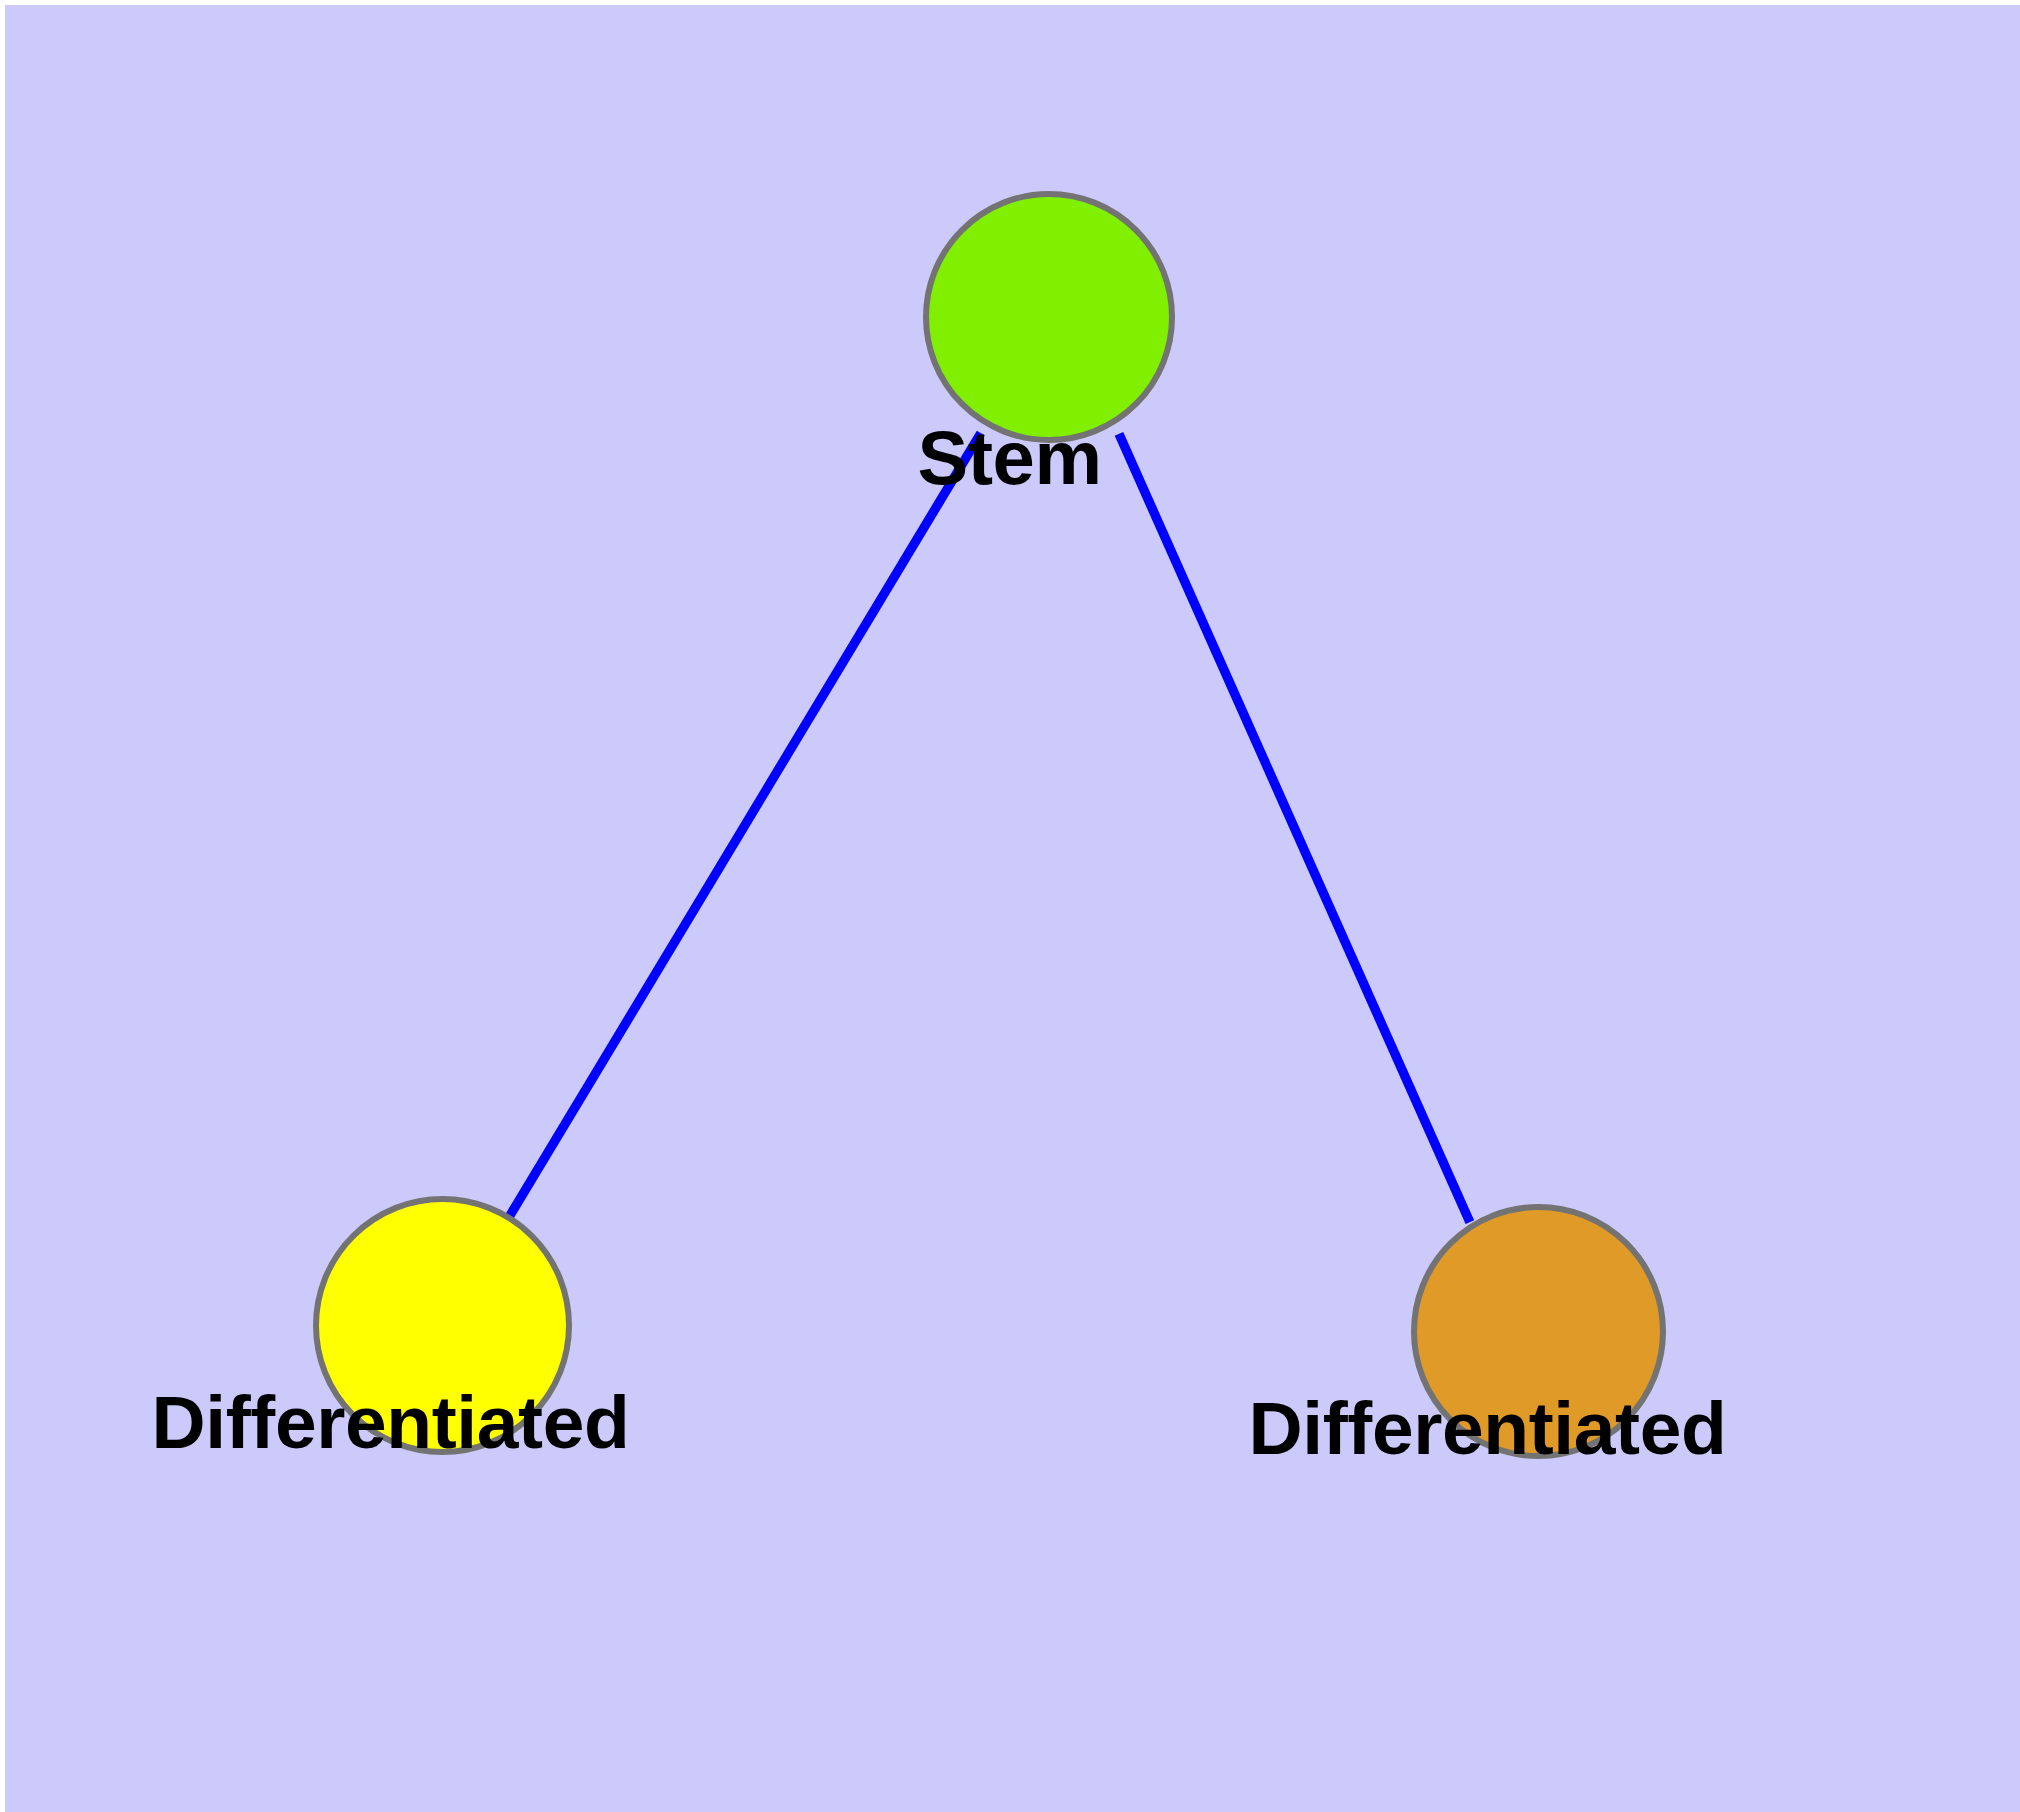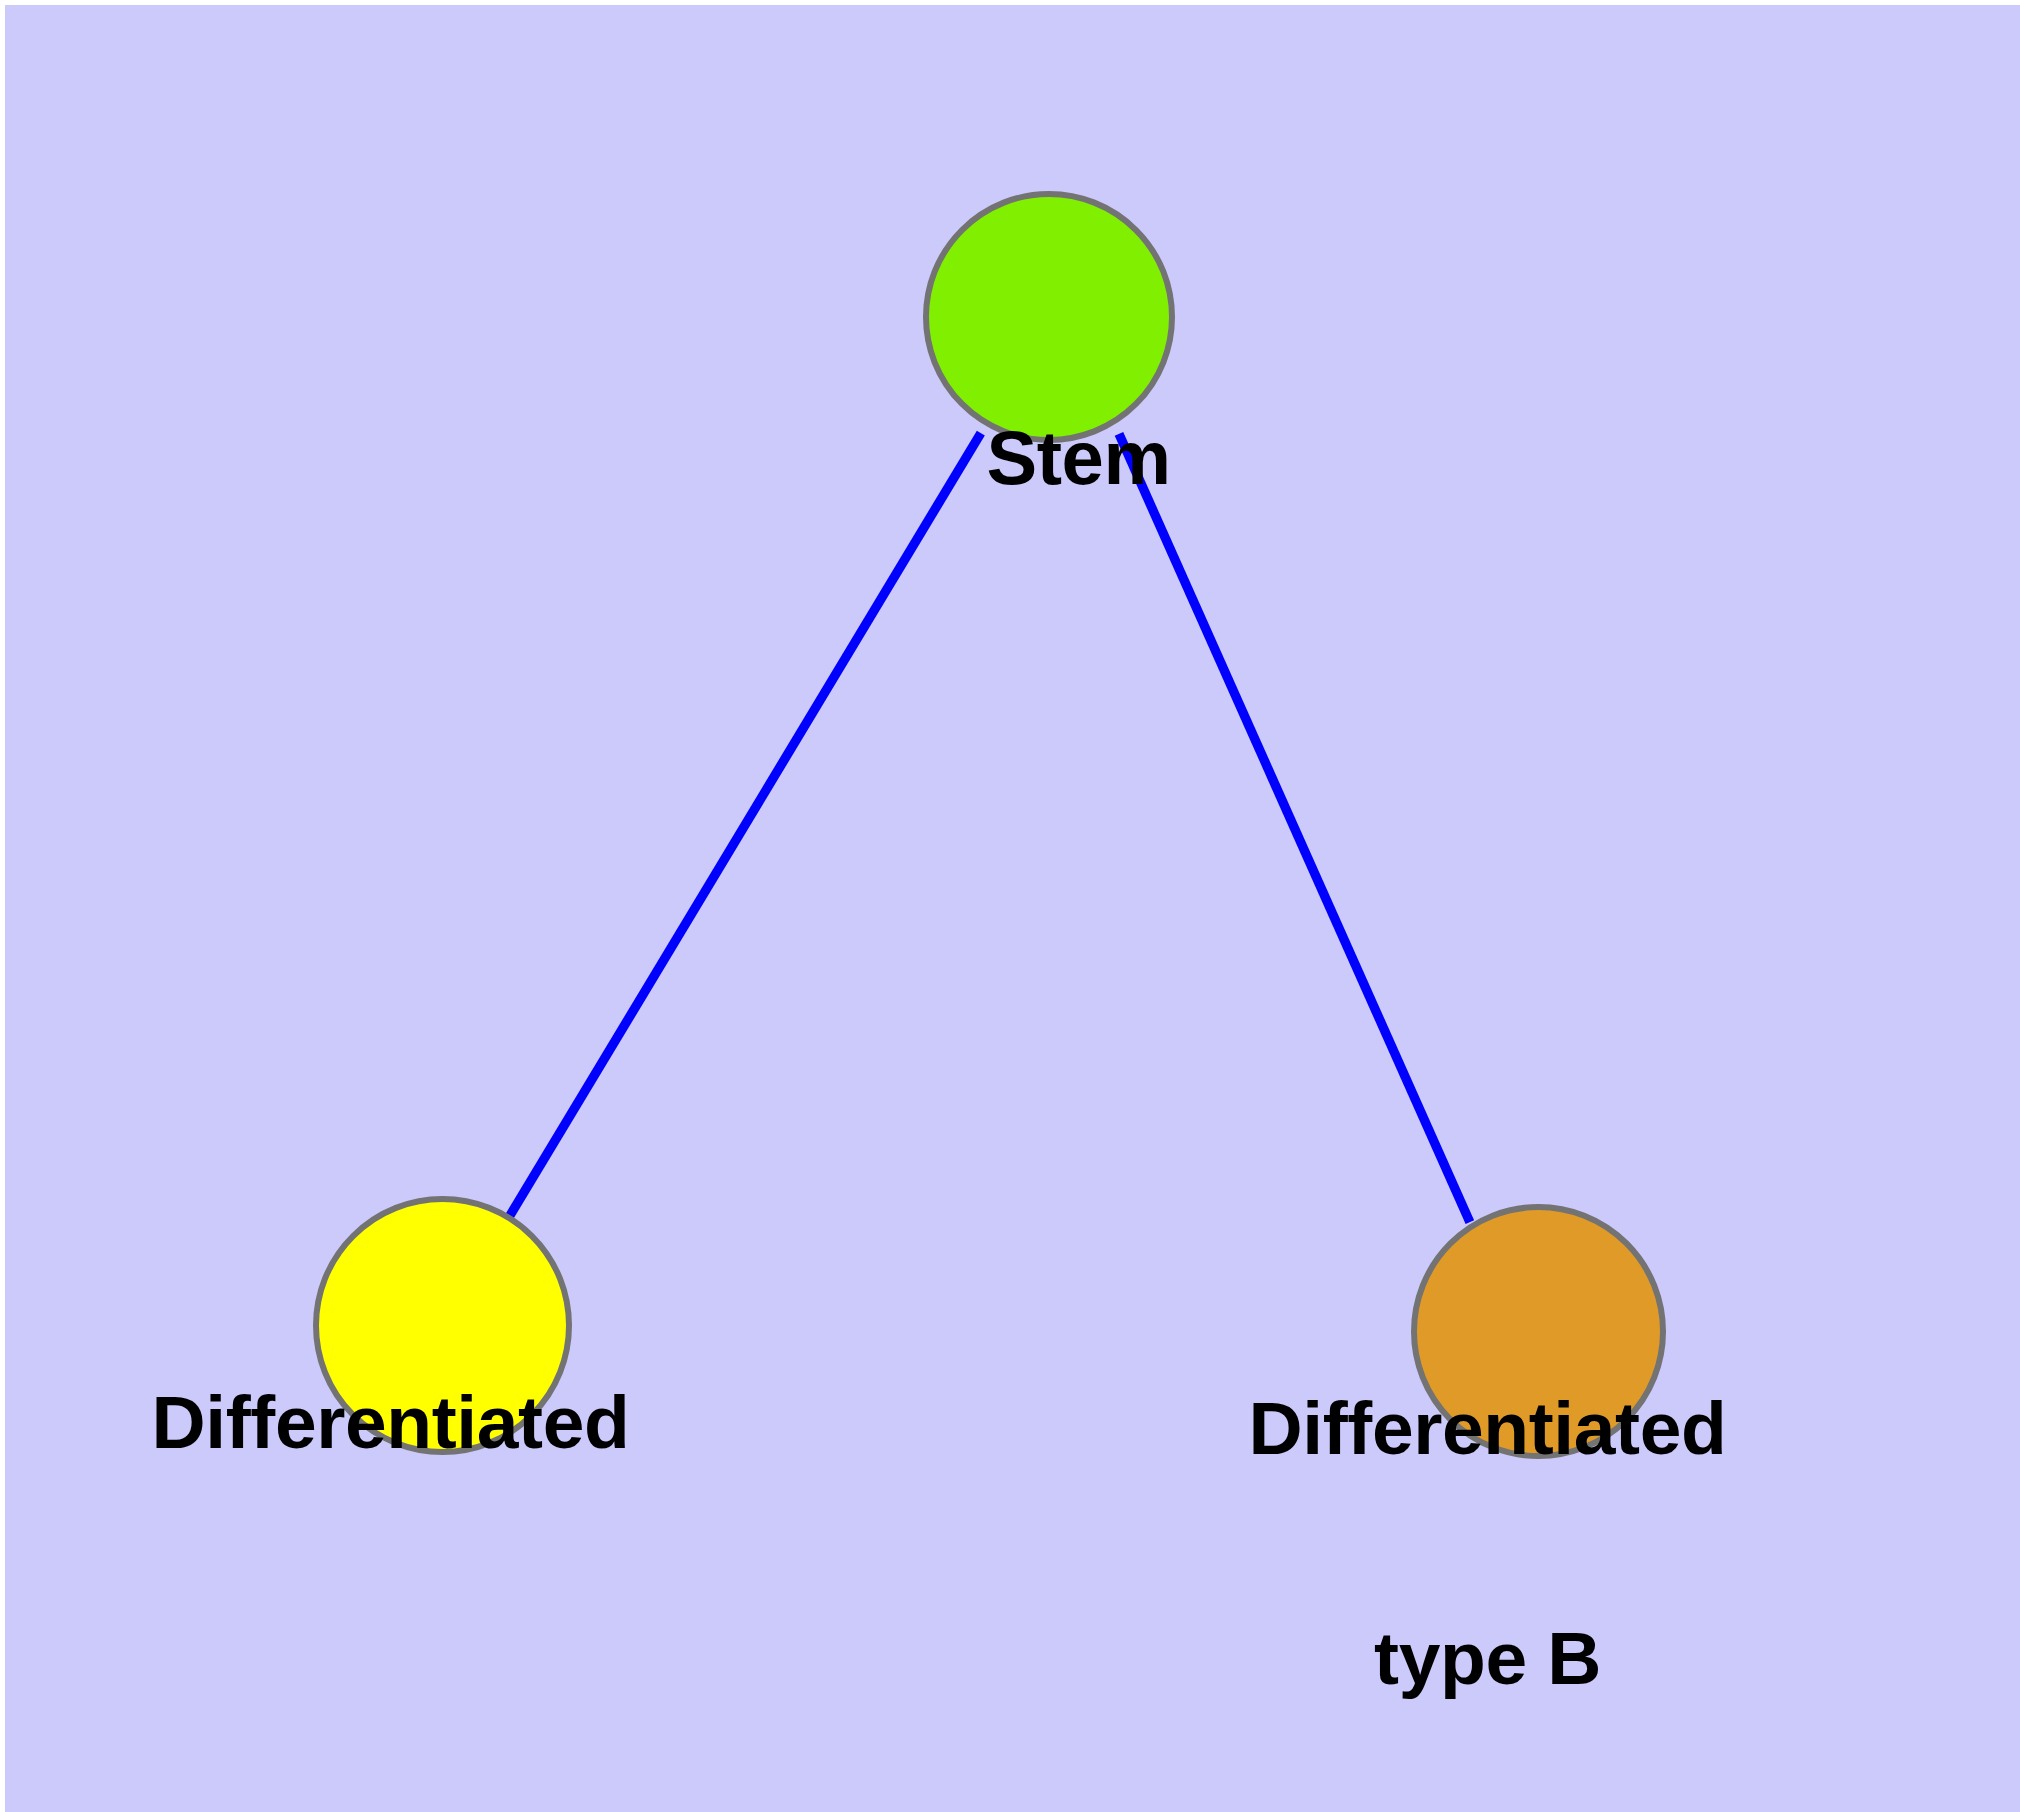--- a/index.html
+++ b/index.html
@@ -61,21 +61,21 @@
   .node-label {
     position: absolute;
     text-align: center;
     font-weight: bold;
     color: #000000;
     white-space: pre;
     line-height: 1.02;
     letter-spacing: -0.4px;
   }
   #label-stem {
-    left: 824px;
+    left: 755px;
     top: 264px;
     width: 509px;
     font-size: 76px;
   }
   #label-diff-a {
     left: 136px;
     top: 1231px;
     width: 509px;
     font-size: 75px;
   }
@@ -105,17 +105,16 @@
   <div class="node-label" id="label-stem">
     <div>Stem</div>
   </div>
 
   <div class="node-label" id="label-diff-a">
     <div>Differentiated</div>
   </div>
 
   <div class="node-label" id="label-diff-b">
     <div>Differentiated</div>
-    <div>type B</div>
   </div>
 
 </div>
 
 
 </body></html>

